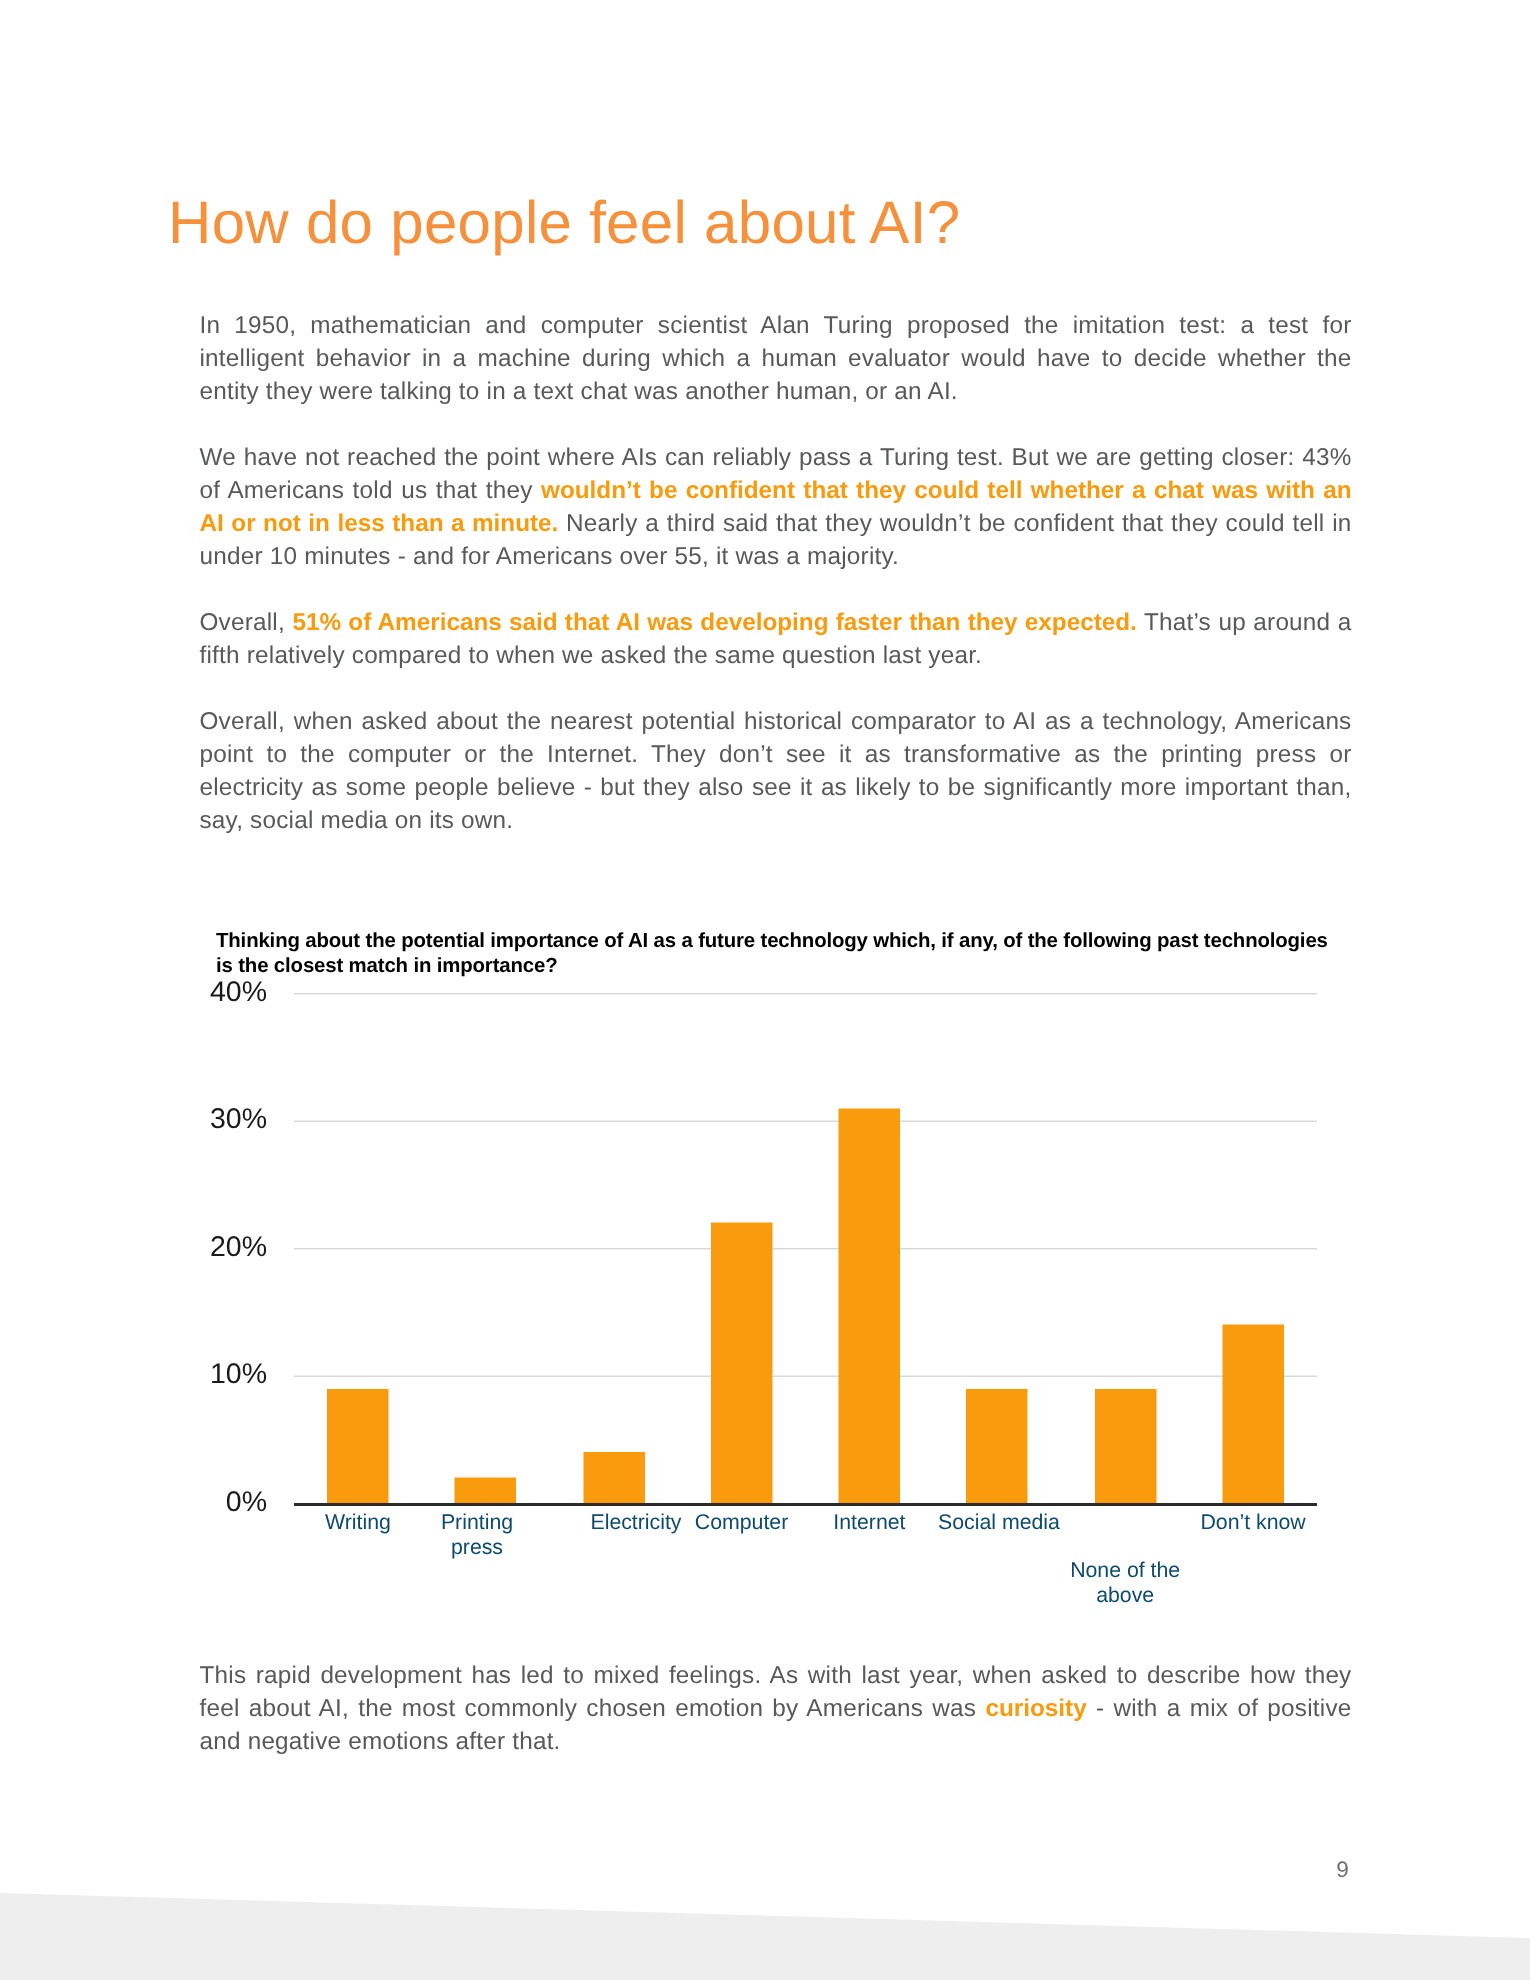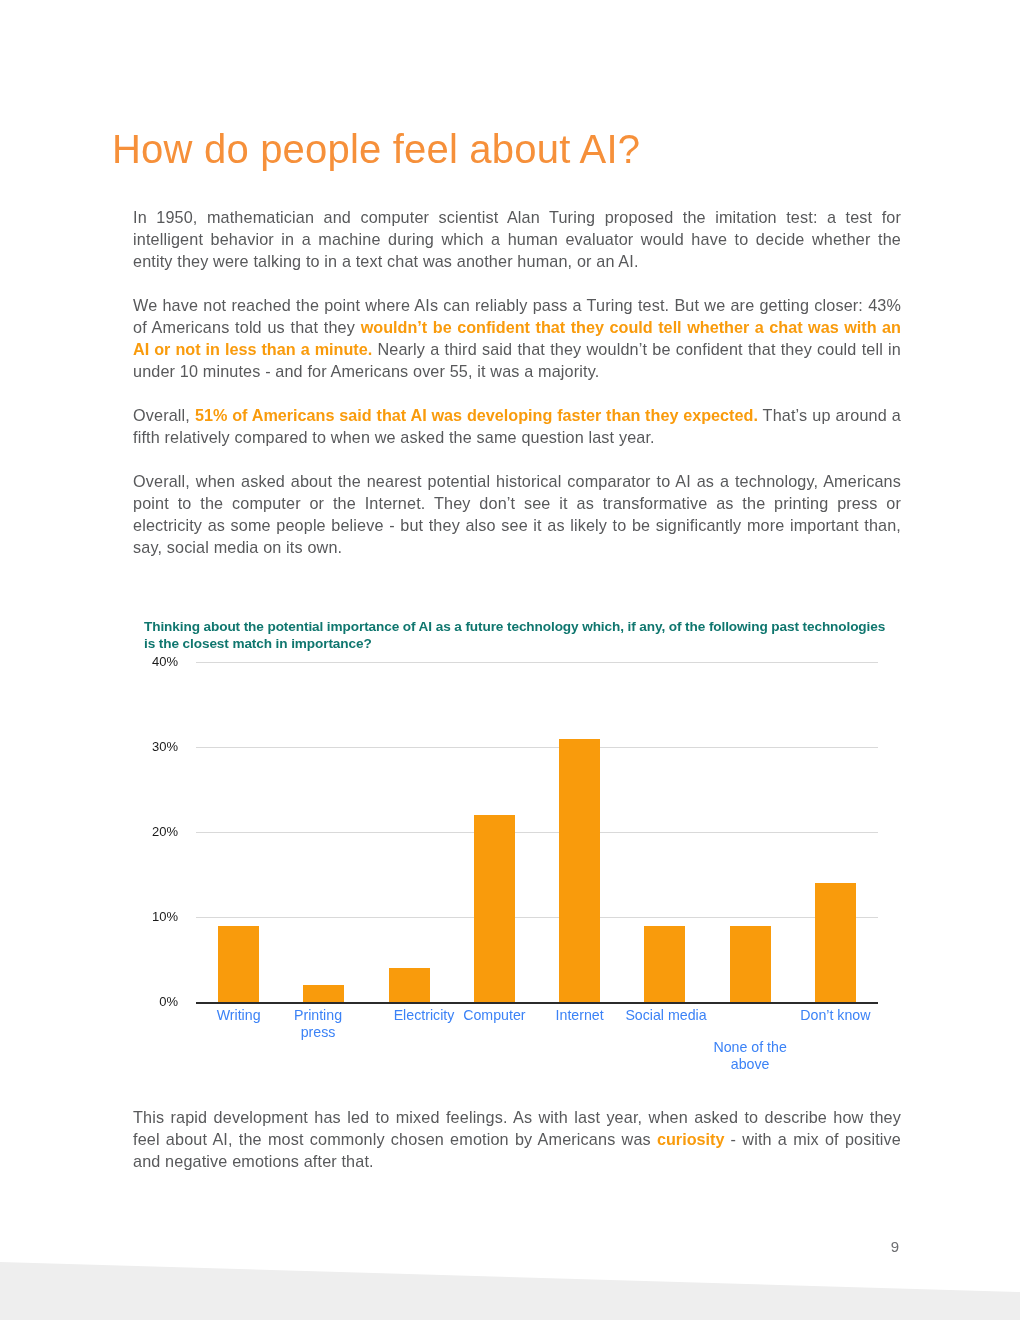--- a/index.html
+++ b/index.html
@@ -67,21 +67,21 @@
     height: 455px;
   }
   .chart-title {
     position: absolute;
     left: 27px;
     top: 6px;
     width: 755px;
     font-size: 13.6px;
     line-height: 17px;
     font-weight: bold;
-    color: #0f766e;
+    color: #000000;
     letter-spacing: -0.1px;
   }
 
   .plot {
     position: absolute;
     left: 0px;
     top: 50px;
     width: 790px;
     height: 352px;
   }
@@ -98,21 +98,21 @@
     left: 79px;
     width: 682px;
     height: 1.6px;
     background: #2b2b2b;
   }
   .ytick {
     position: absolute;
     right: 729px; 
     width: 120px;
     text-align: right;
-    font-size: 13px;
+    font-size: 19px;
     color: #1a1a1a;
     line-height: 14px;
   }
 
   .bars {
     position: absolute;
     left: 79px;
     top: 0;
     width: 682px;
     height: 340px;
@@ -131,21 +131,21 @@
     width: 682px;
     height: 46px;
   }
   .xlabel {
     position: absolute;
     top: 0;
     width: 86px;
     text-align: center;
     font-size: 14.2px;
     line-height: 16.5px;
-    color: #3b82f6;
+    color: #0c4a6e;
   }
 
   
   .page-number {
     position: absolute;
     left: 880px;
     top: 1238px;
     width: 30px;
     text-align: center;
     font-size: 15px;

